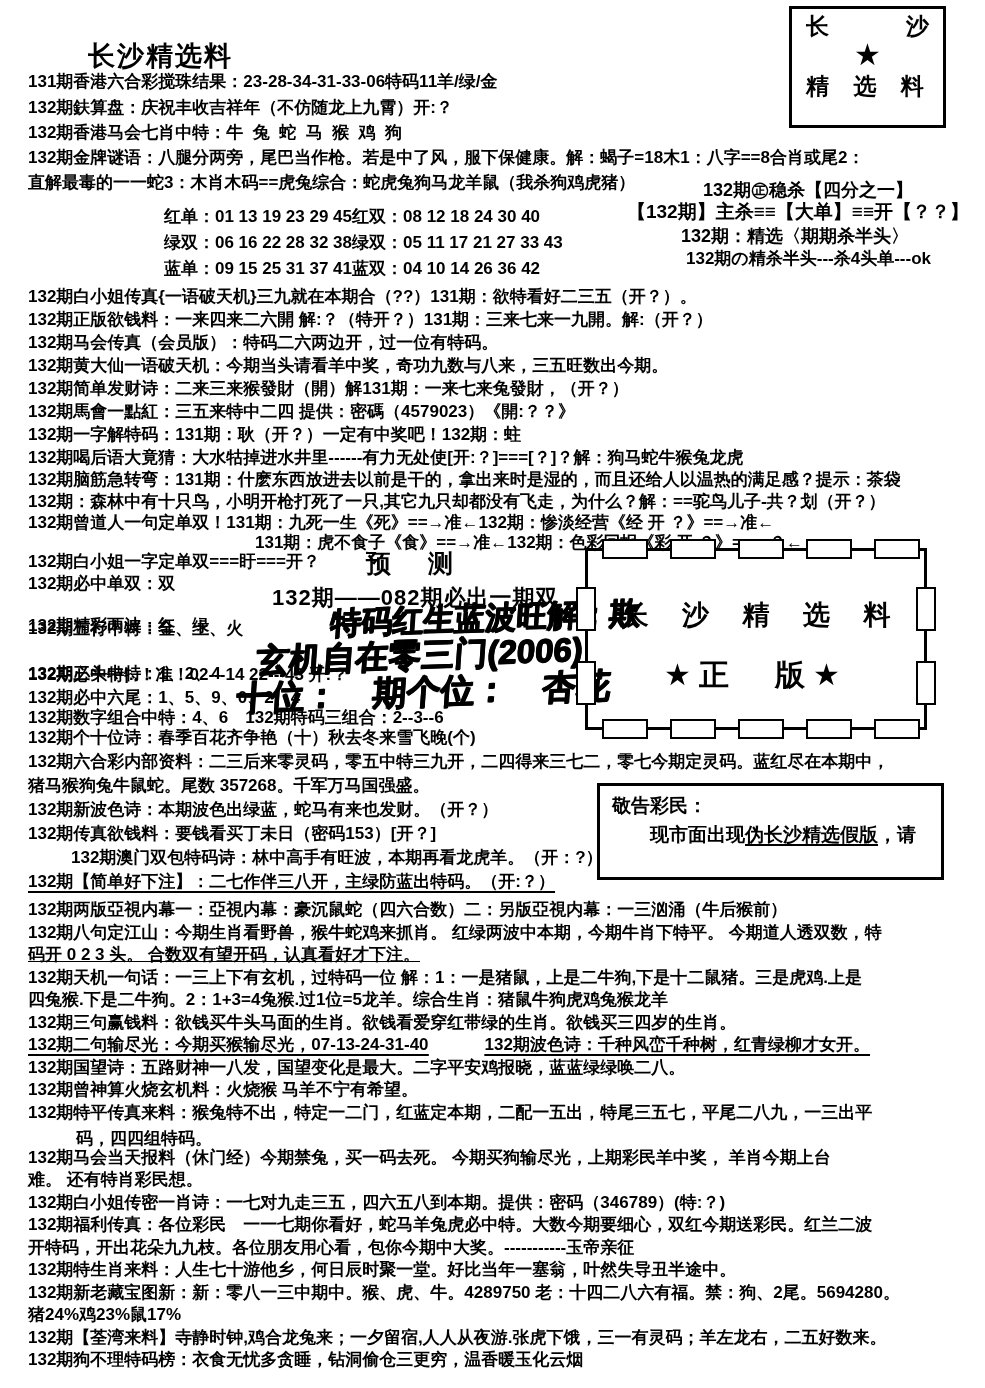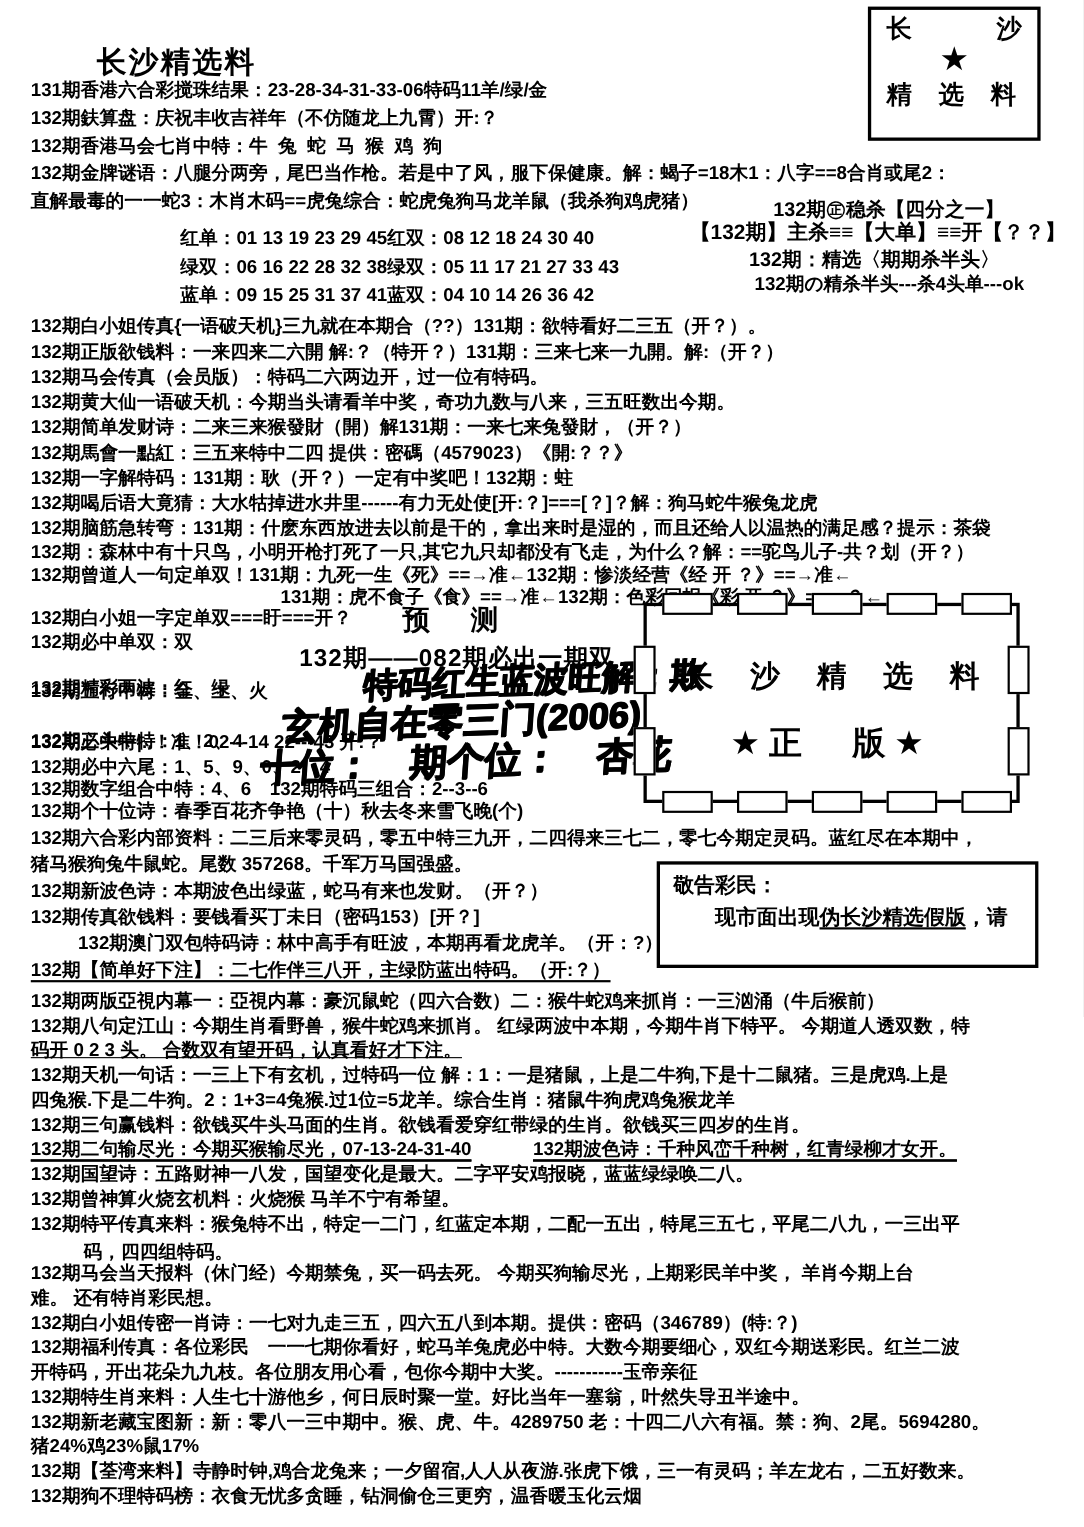--- a/index.html
+++ b/index.html
@@ -85,21 +85,21 @@
       <div class="row" style="top: 665px; left: 28px;">132期必中特|..！准！02---14 22---43 开:？</div>
       <div class="row" style="top: 688px; left: 28px;">132期必中六尾：1、5、9、0、2、4</div>
       <div class="row" style="top: 708px; left: 28px;">132期数字组合中特：4、6　132期特码三组合：2--3--6</div>
       <div class="row" style="top: 728px; left: 28px;">132期个十位诗：春季百花齐争艳（十）秋去冬来雪飞晚(个)</div>
       <div class="row" style="top: 752px; left: 28px;">132期六合彩内部资料：二三后来零灵码，零五中特三九开，二四得来三七二，零七今期定灵码。蓝红尽在本期中，</div>
       <div class="row" style="top: 776px; left: 28px;">猪马猴狗兔牛鼠蛇。尾数 357268。千军万马国强盛。</div>
       <div class="row" style="top: 800px; left: 28px;">132期新波色诗：本期波色出绿蓝，蛇马有来也发财。（开？）</div>
       <div class="row" style="top: 824px; left: 28px;">132期传真欲钱料：要钱看买丁未日（密码153）[开？]</div>
       <div class="row" style="top: 848px; left: 28px; margin-left: 43px;">132期澳门双包特码诗：林中高手有旺波，本期再看龙虎羊。（开：?）</div>
       <div class="row u-line" style="top: 872px; left: 28px;">132期【简单好下注】：二七作伴三八开，主绿防蓝出特码。（开:？）</div>
-      <div class="row" style="top: 900px; left: 28px;">132期两版亞視内幕一：亞視内幕：豪沉鼠蛇（四六合数）二：猴牛蛇鸡来抓肖：一三汹涌（牛后猴前）</div>
+      <div class="row" style="top: 900px; left: 28px;">132期两版亞視内幕一：亞視内幕：豪沉鼠蛇（四六合数）二：另版亞視内幕：一三汹涌（牛后猴前）</div>
       <div class="row" style="top: 923px; left: 28px;">132期八句定江山：今期生肖看野兽，猴牛蛇鸡来抓肖。 红绿两波中本期，今期牛肖下特平。 今期道人透双数，特</div>
       <div class="row" style="top: 945px; left: 28px; text-decoration: underline;">码开 0 2 3 头。 合数双有望开码，认真看好才下注。</div>
       <div class="row" style="top: 968px; left: 28px;">132期天机一句话：一三上下有玄机，过特码一位 解：1：一是猪鼠，上是二牛狗,下是十二鼠猪。三是虎鸡.上是</div>
       <div class="row" style="top: 990px; left: 28px;">四兔猴.下是二牛狗。2：1+3=4兔猴.过1位=5龙羊。综合生肖：猪鼠牛狗虎鸡兔猴龙羊</div>
       <div class="row" style="top: 1013px; left: 28px;">132期三句赢钱料：欲钱买牛头马面的生肖。欲钱看爱穿红带绿的生肖。欲钱买三四岁的生肖。</div>
       <div class="row u-line" style="top: 1035px; left: 28px;"><span>132期二句输尽光：今期买猴输尽光，07-13-24-31-40</span><span style="margin-left: 56px;">132期波色诗：千种风峦千种树，红青绿柳才女开。</span></div>
       <div class="row" style="top: 1058px; left: 28px;">132期国望诗：五路财神一八发，国望变化是最大。二字平安鸡报晓，蓝蓝绿绿唤二八。</div>
       <div class="row" style="top: 1080px; left: 28px;">132期曾神算火烧玄机料：火烧猴 马羊不宁有希望。</div>
       <div class="row" style="top: 1103px; left: 28px;">132期特平传真来料：猴兔特不出，特定一二门，红蓝定本期，二配一五出，特尾三五七，平尾二八九，一三出平</div>
       <div class="row" style="top: 1129px; left: 28px; margin-left: 48px;">码，四四组特码。</div>

